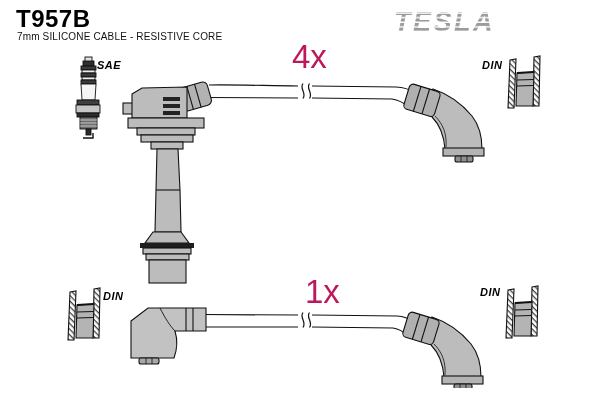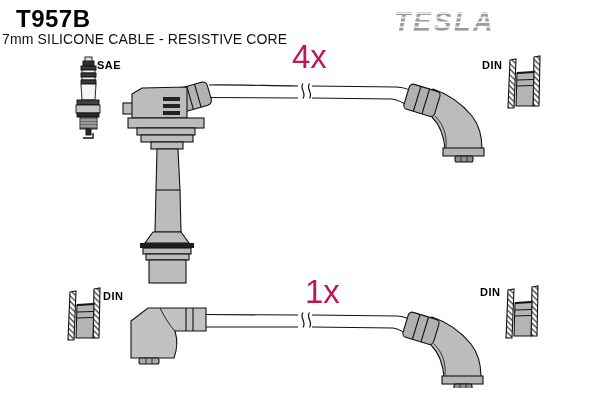--- a/index.html
+++ b/index.html
@@ -2,25 +2,25 @@
 <html><head>
 <meta charset="utf-8">
 <style>
   html,body{margin:0;padding:0;background:#fff;}
   .stage{
     position:relative;width:600px;height:388px;background:#ffffff;
     font-family:"Liberation Sans",sans-serif;overflow:hidden;
   }
   .abs{position:absolute;white-space:nowrap;}
   .part-number{left:16px;top:5px;font-size:24px;font-weight:bold;color:#000;letter-spacing:.5px;}
-  .subtitle{left:2px;top:31px;font-size:14px;color:#111;letter-spacing:.15px;}
+  .subtitle{left:17px;top:31px;font-size:10px;color:#111;letter-spacing:.15px;}
   .qty{font-size:33px;color:#be185d;font-weight:400;line-height:1;}
   .qty-top{left:292px;top:40px;}
   .qty-bottom{left:305px;top:275px;}
-  .lbl{font-size:11px;font-weight:bold;color:#000;letter-spacing:.5px;line-height:1;}
+  .lbl{font-size:11px;font-weight:bold;color:#000;letter-spacing:.5px;line-height:1;font-style:italic;}
   .lbl-sae{left:97px;top:60px;}
   .lbl-din-tr{left:482px;top:60px;}
   .lbl-din-bl{left:103px;top:291px;}
   .lbl-din-br{left:480px;top:287px;}
   svg{position:absolute;left:0;top:0;}
 </style>
 </head>
 <body>
 
 <div class="stage">

